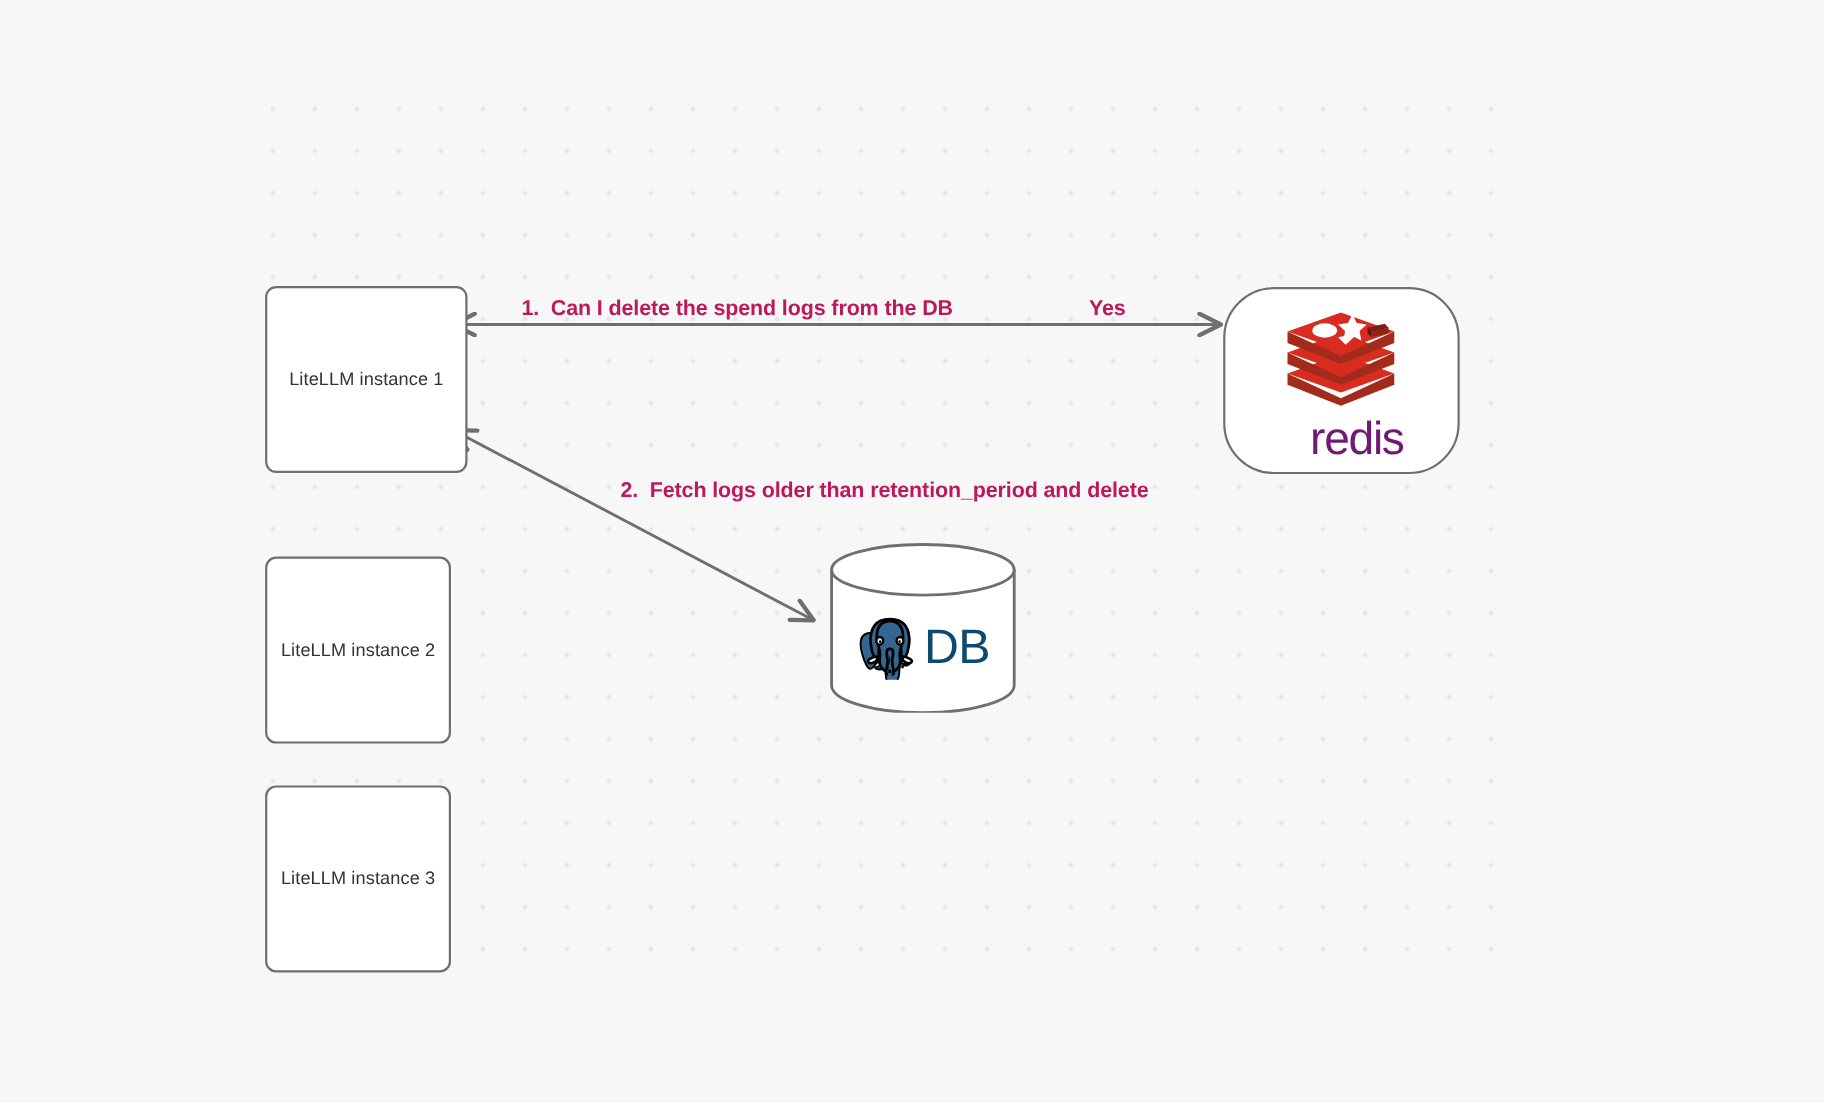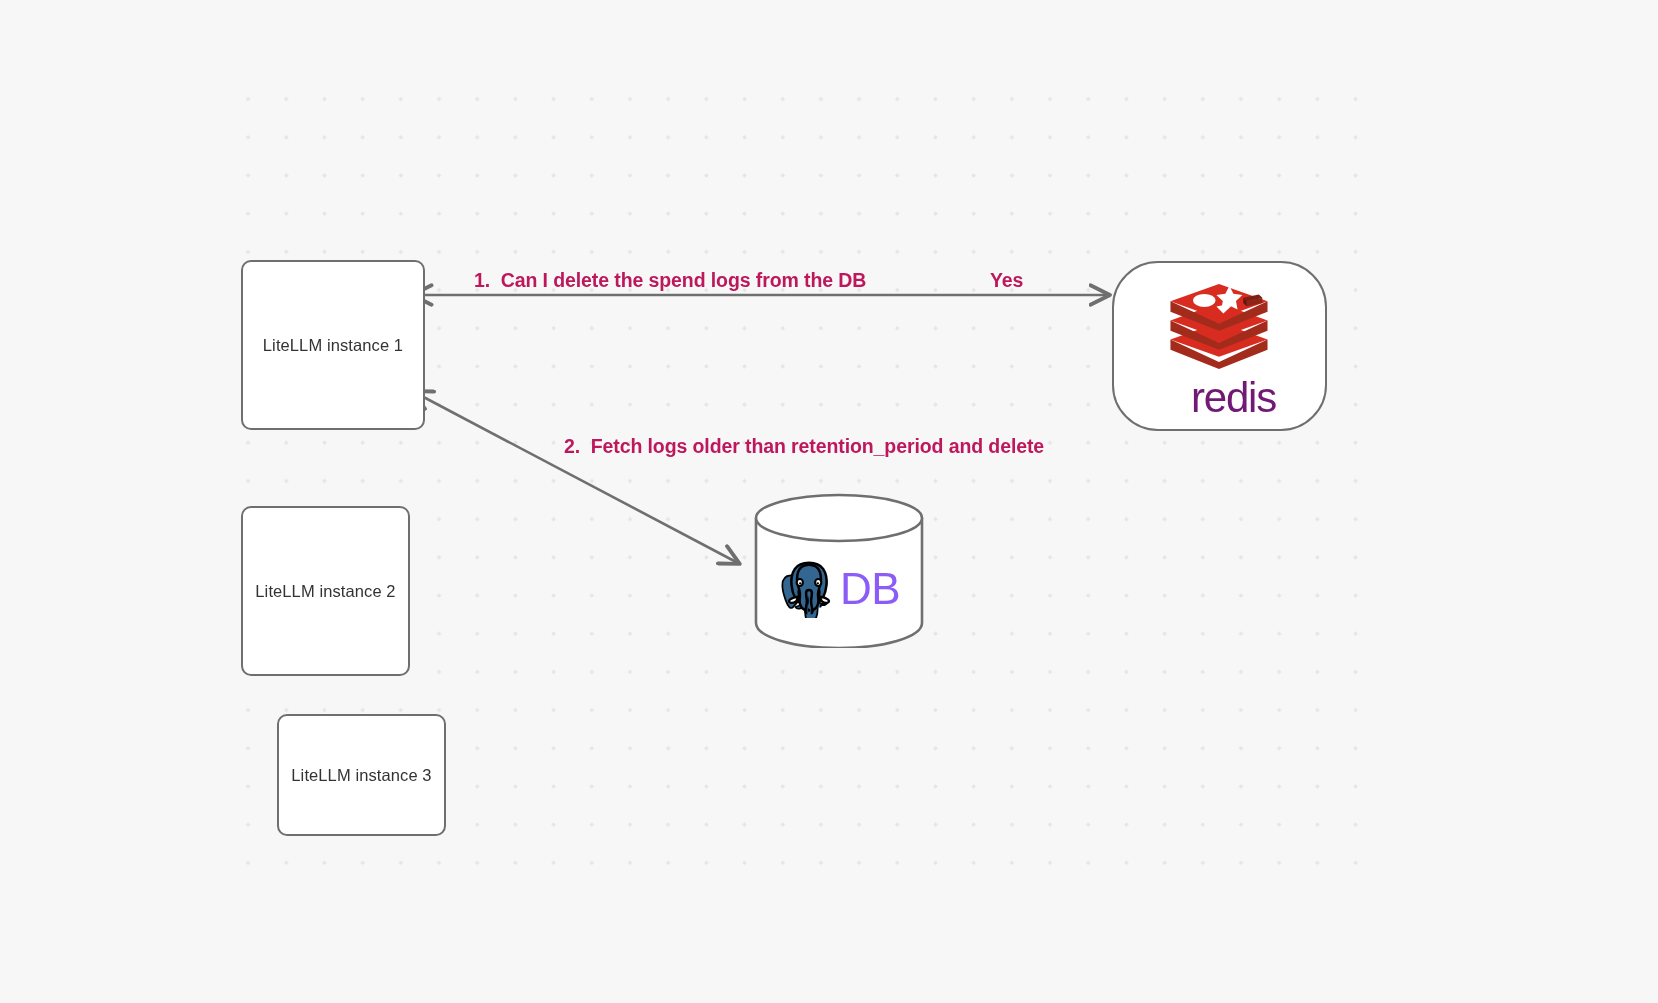--- a/index.html
+++ b/index.html
@@ -51,21 +51,21 @@
     justify-content: center;
   }
   .node-box .node-label {
     font-size: 16.5px;
     color: #333333;
     letter-spacing: 0.1px;
     font-family: "Liberation Sans", sans-serif;
   }
   #box-instance-1 { left: 241px; top: 260px; width: 184px; height: 170px; justify-content: center; }
   #box-instance-2 { left: 241px; top: 506px; width: 169px; height: 170px; }
-  #box-instance-3 { left: 241px; top: 714px; width: 169px; height: 122px; margin-left: 36px; }
+  #box-instance-3 { left: 241px; top: 714px; width: 169px; height: 170px; }
 
   
   #node-redis {
     position: absolute;
     left: 1112px;
     top: 261px;
     width: 215px;
     height: 170px;
     background: #ffffff;
     border: 2.6px solid #6f6f6f;
@@ -108,21 +108,21 @@
     top: 56px;
     width: 172px;
     height: 80px;
     display: flex;
     align-items: center;
     justify-content: center;
     gap: 0px;
   }
   .db-text {
     font-size: 44px;
-    color: #8b5cf6;
+    color: #0c4a6e;
     font-family: "Liberation Sans", sans-serif;
     line-height: 1;
     letter-spacing: -0.5px;
   }
 
   
   .edge-label {
     position: absolute;
     font-family: "Liberation Sans", sans-serif;
     font-weight: bold;

